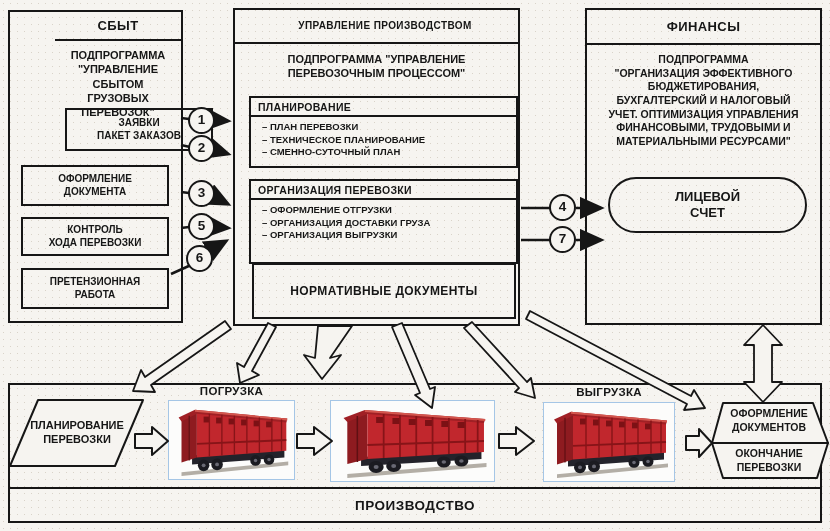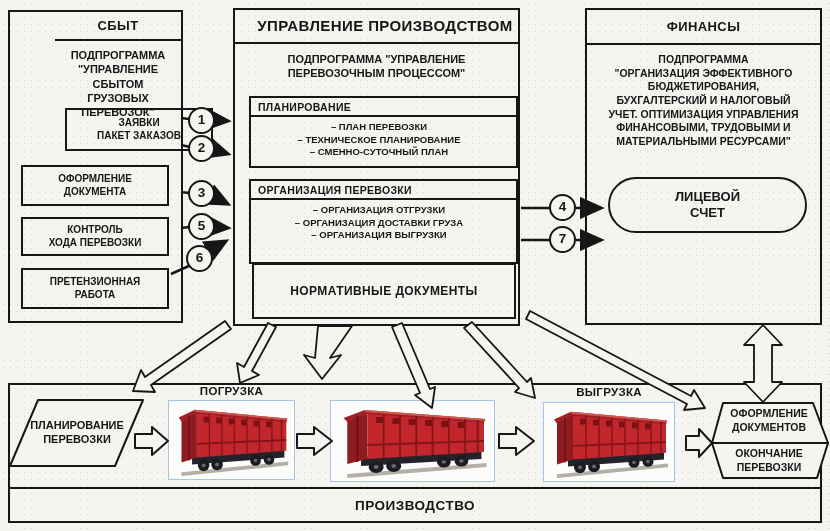--- a/index.html
+++ b/index.html
@@ -13,21 +13,21 @@
   .abs{position:absolute;}
   .pre{white-space:pre-line;}
   .bx{position:absolute;border:2px solid #161616;box-sizing:border-box;z-index:2;}
   .hdr{border-bottom:2px solid #161616;text-align:center;font-weight:bold;letter-spacing:.4px;}
   .sub{font-weight:bold;text-align:center;}
   .item{position:absolute;border:2px solid #161616;box-sizing:border-box;
         display:flex;align-items:center;justify-content:center;text-align:center;
         font-weight:bold;font-size:10px;line-height:1.25;}
   .sec{position:absolute;border:2px solid #161616;box-sizing:border-box;font-weight:bold;}
   .sec-hdr{border-bottom:2px solid #161616;padding:3px 0 2px 7px;font-size:10.5px;letter-spacing:.3px;}
-  .sec-items{padding:4px 20px 4px 11px;font-size:9.5px;line-height:1.32;text-align:center;}
+  .sec-items{padding:4px 20px 4px 11px;font-size:9.5px;line-height:1.32;}
   .overlay{position:absolute;left:0;top:0;z-index:3;pointer-events:none;}
   .lbl{position:absolute;z-index:4;font-weight:bold;}
   .circ{position:absolute;z-index:5;width:27px;height:27px;border:2px solid #161616;border-radius:50%;
         background:#f6f4f0;box-sizing:border-box;text-align:center;line-height:22px;
         font-weight:bold;font-size:13.5px;}
   .train{position:absolute;z-index:2;border:1px solid #a5c6e6;background:#fcfcfb;box-sizing:border-box;}
   .train svg{display:block;width:100%;height:100%;}
   .stg-lbl{text-align:center;font-size:11.5px;letter-spacing:.3px;z-index:4;}
   .flow-txt{z-index:4;text-align:center;font-weight:bold;font-size:10.5px;line-height:1.3;}
 </style>
@@ -45,37 +45,37 @@
 ПАКЕТ ЗАКАЗОВ</div>
     <div class="item pre" style="left:11px;top:153px;width:148px;height:41px;">ОФОРМЛЕНИЕ
 ДОКУМЕНТА</div>
     <div class="item pre" style="left:11px;top:205px;width:148px;height:39px;">КОНТРОЛЬ
 ХОДА ПЕРЕВОЗКИ</div>
     <div class="item pre" style="left:11px;top:256px;width:148px;height:41px;">ПРЕТЕНЗИОННАЯ
 РАБОТА</div>
   </div>
 
   <div class="bx" style="left:233px;top:8px;width:287px;height:318px;">
-    <div class="hdr" style="height:32px;line-height:32px;font-size:15px;padding-left:17px;">УПРАВЛЕНИЕ ПРОИЗВОДСТВОМ</div>
+    <div class="hdr" style="height:32px;line-height:32px;font-size:10px;padding-left:17px;">УПРАВЛЕНИЕ ПРОИЗВОДСТВОМ</div>
     <div class="sub pre" style="margin-top:8px;font-size:11px;line-height:1.3;">ПОДПРОГРАММА "УПРАВЛЕНИЕ
 ПЕРЕВОЗОЧНЫМ ПРОЦЕССОМ"</div>
 
     <div class="sec" style="left:14px;top:86px;width:269px;height:72px;">
       <div class="sec-hdr">ПЛАНИРОВАНИЕ</div>
       <div class="sec-items">
         <div>– ПЛАН ПЕРЕВОЗКИ</div>
         <div>– ТЕХНИЧЕСКОЕ ПЛАНИРОВАНИЕ</div>
         <div>– СМЕННО-СУТОЧНЫЙ ПЛАН</div>
       </div>
     </div>
 
     <div class="sec" style="left:14px;top:169px;width:269px;height:85px;">
       <div class="sec-hdr">ОРГАНИЗАЦИЯ ПЕРЕВОЗКИ</div>
       <div class="sec-items">
-        <div>– ОРГАНИЗАЦИЯ ОТГРУЗКИ</div>
+        <div>– ОФОРМЛЕНИЕ ОТГРУЗКИ</div>
         <div>– ОРГАНИЗАЦИЯ ДОСТАВКИ ГРУЗА</div>
         <div>– ОРГАНИЗАЦИЯ ВЫГРУЗКИ</div>
       </div>
     </div>
 
     <div class="sec" style="left:17px;top:253px;width:264px;height:56px;display:flex;align-items:center;justify-content:center;">
       <span style="font-size:12px;letter-spacing:.4px;">НОРМАТИВНЫЕ ДОКУМЕНТЫ</span>
     </div>
   </div>
 

